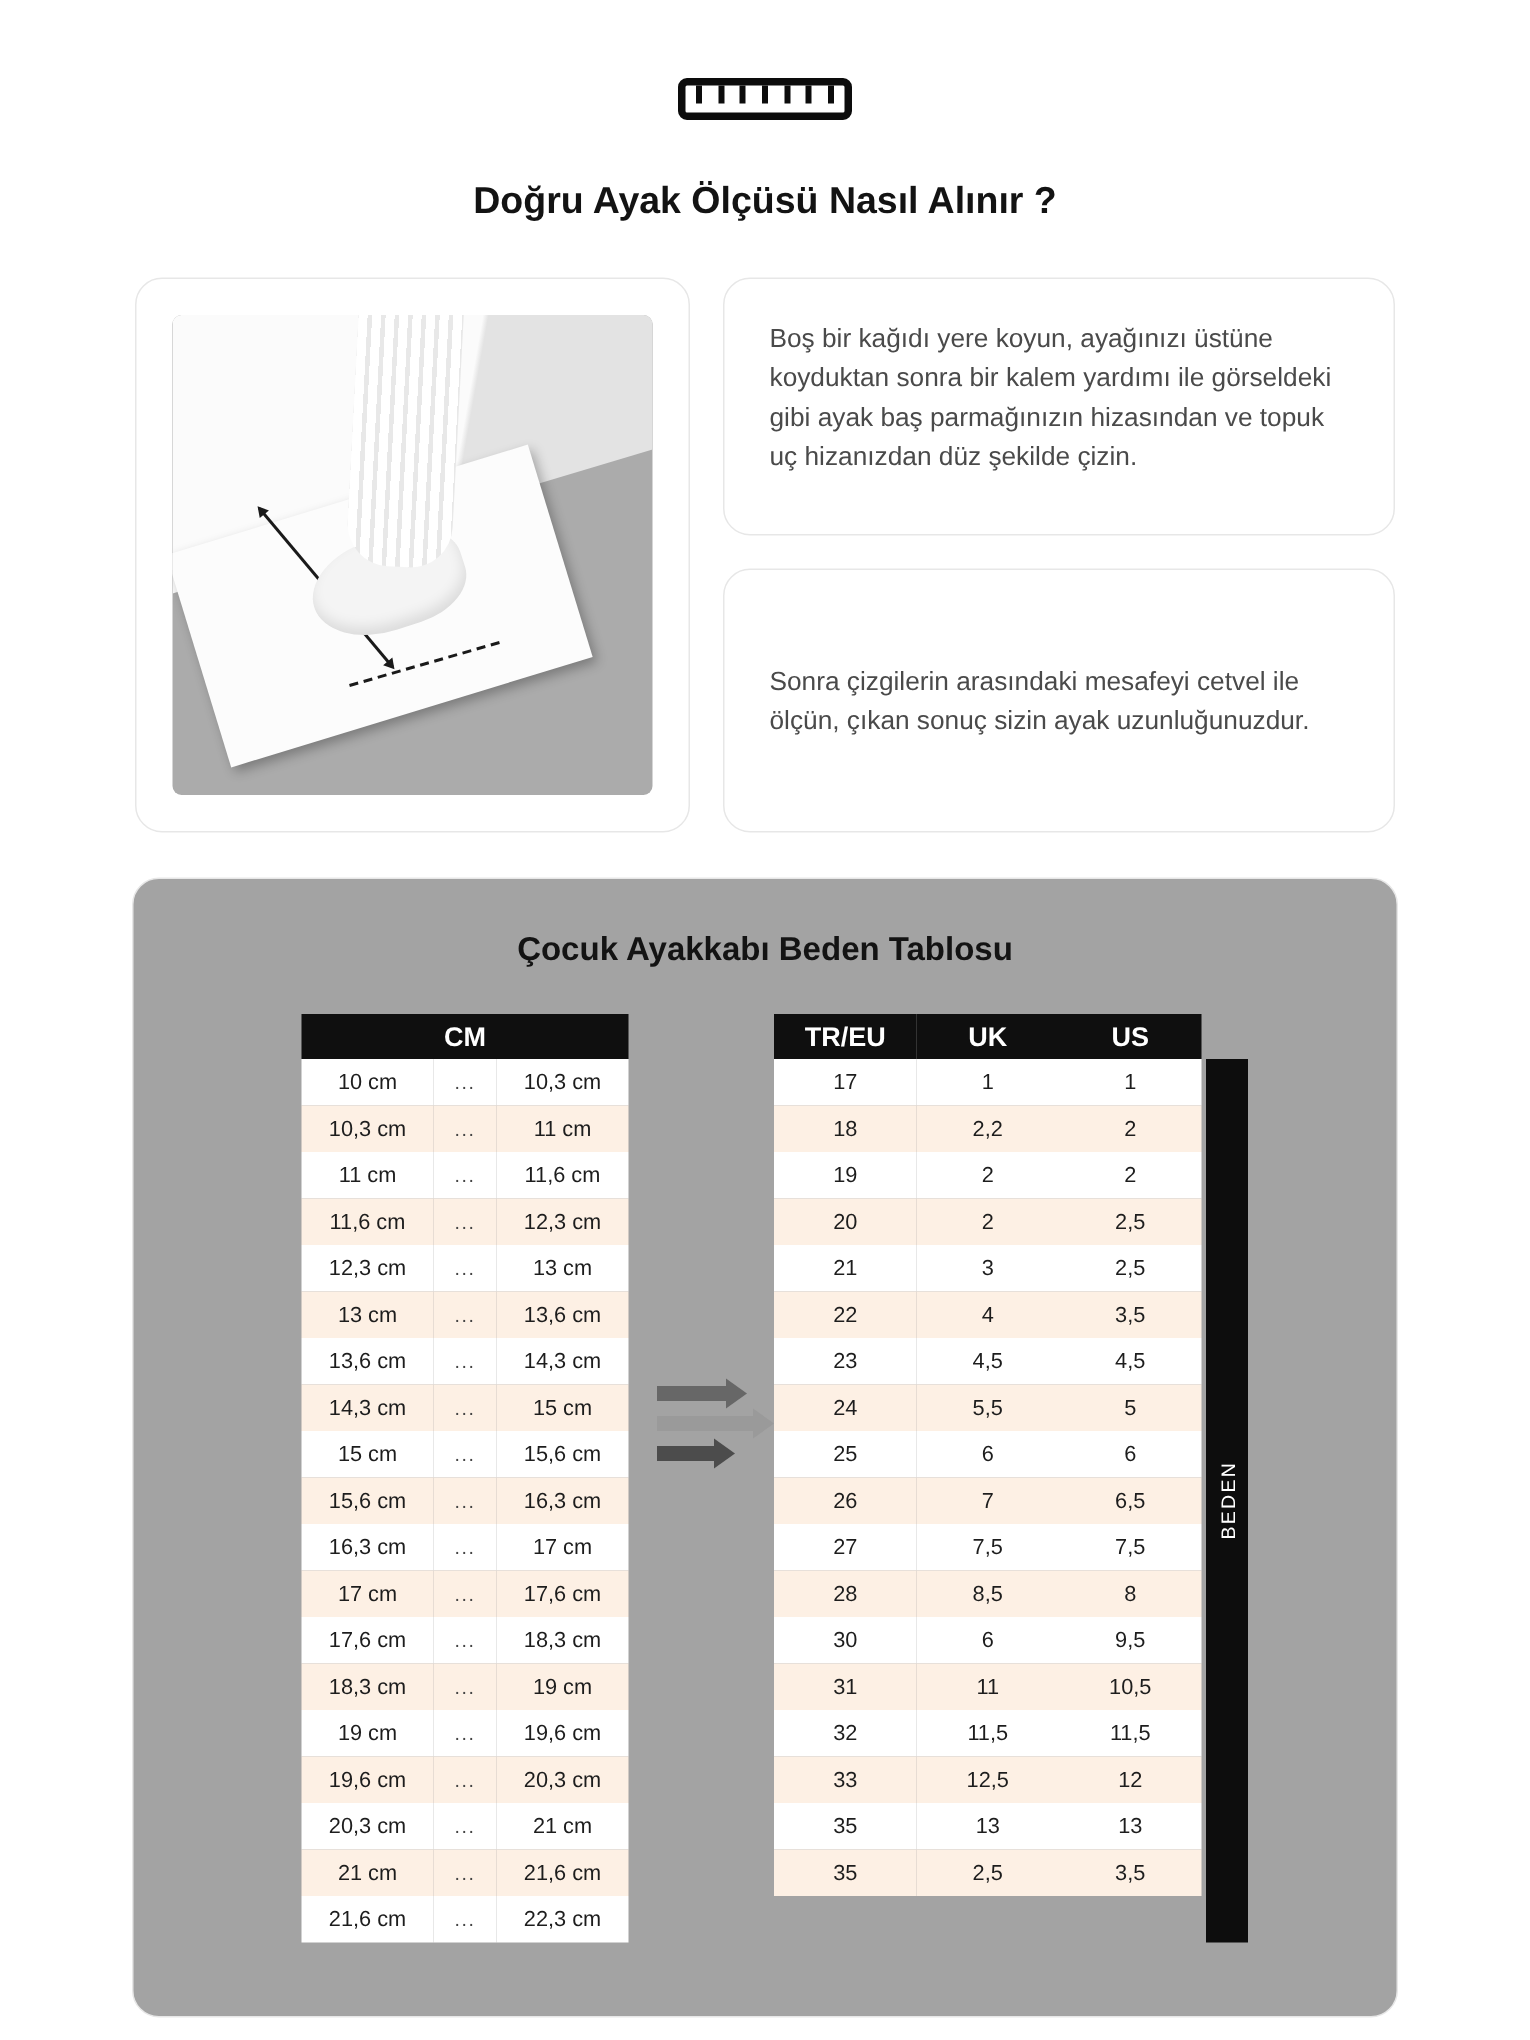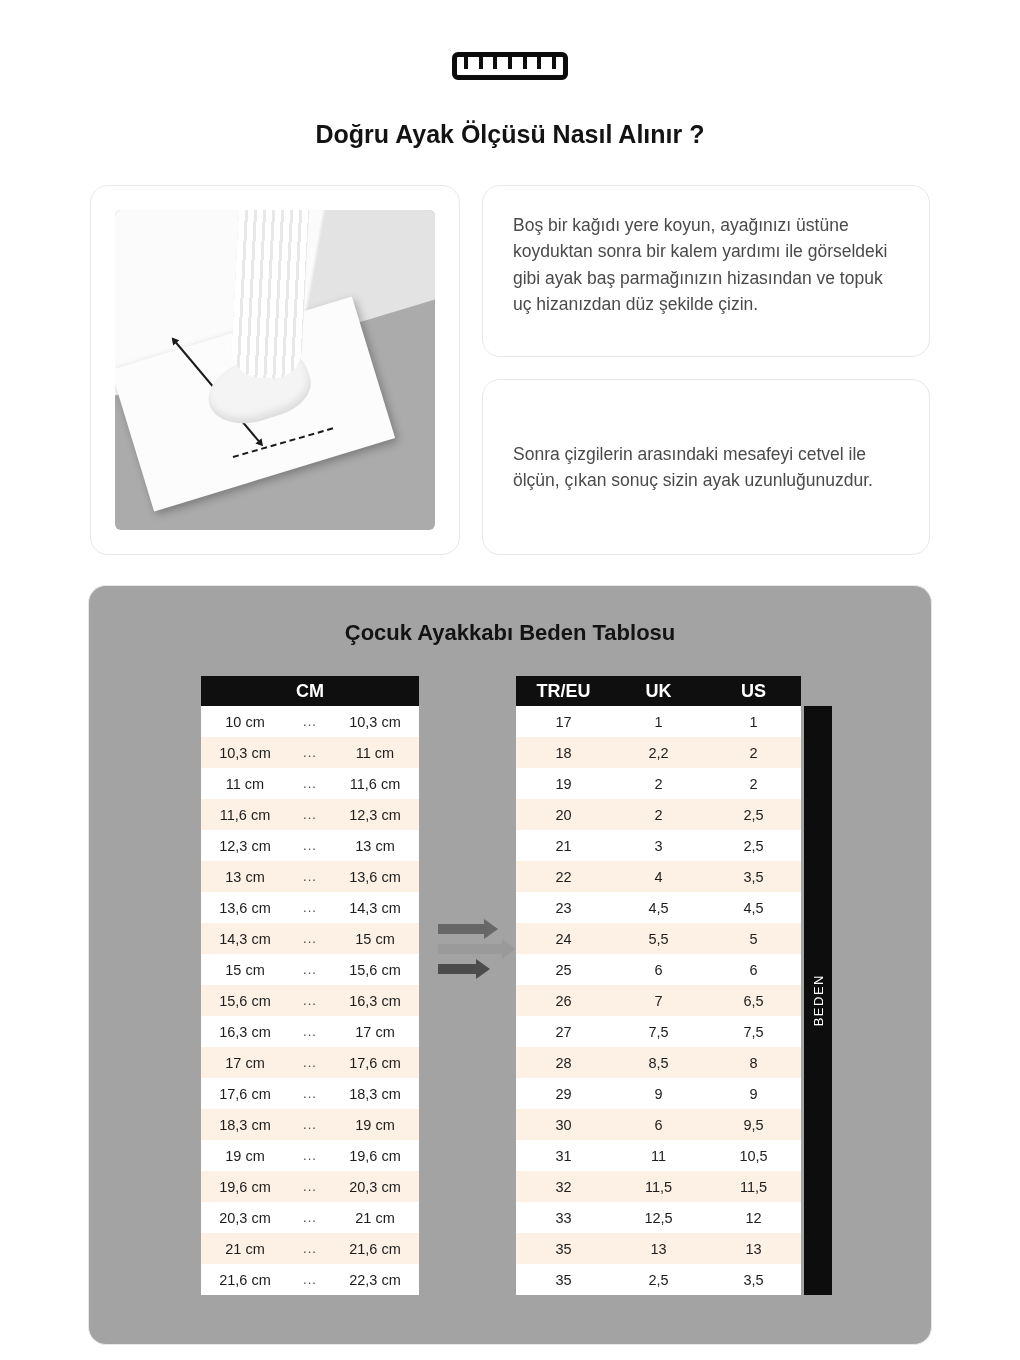--- a/index.html
+++ b/index.html
@@ -371,25 +371,20 @@
     <td>7,5</td>
     <td>7,5</td>
   </tr>
 
   <tr>
     <td>28</td>
     <td>8,5</td>
     <td>8</td>
   </tr>
 
-  <tr>
-    <td>29</td>
-    <td>9</td>
-    <td>9</td>
-  </tr>
 
   <tr>
     <td>30</td>
     <td>6</td>
     <td>9,5</td>
   </tr>
 
   <tr>
     <td>31</td>
     <td>11</td>

